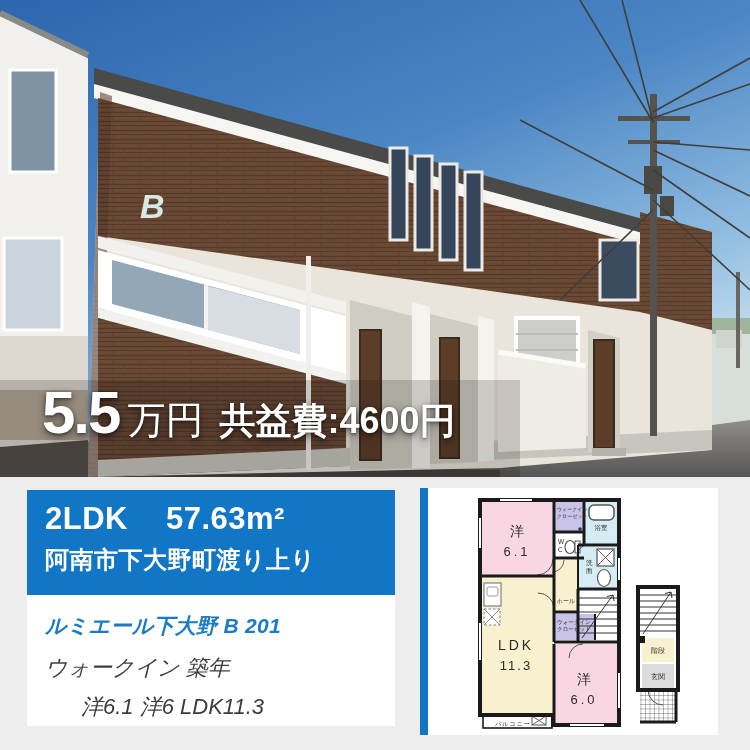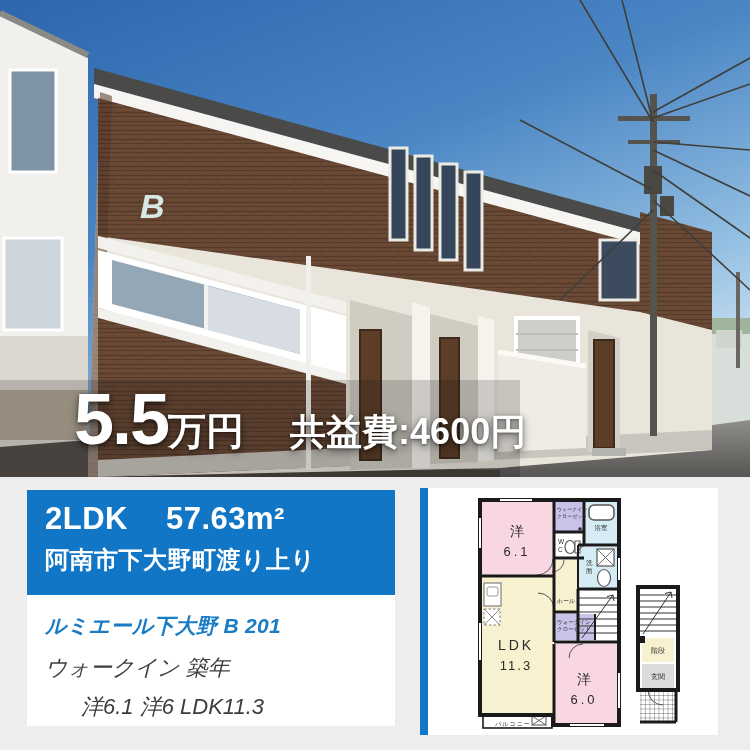--- a/index.html
+++ b/index.html
@@ -7,23 +7,23 @@
     --plan-pink:#f8d7e3; --plan-cream:#f8f1cf; --plan-lavender:#c9c3ea; --plan-lightblue:#d6ecf5;
   }
   *{margin:0;padding:0;box-sizing:border-box;}
   html,body{width:750px;height:750px;}
   body{font-family:"Liberation Sans","DejaVu Sans",sans-serif;background:var(--page-bg);}
   .page{position:relative;width:750px;height:750px;overflow:hidden;background:var(--page-bg);}
   .photo{position:absolute;left:0;top:0;width:750px;height:477px;background:#4e86c2;}
   .photo svg{display:block;}
   .price-overlay{position:absolute;left:42px;top:383px;display:flex;align-items:baseline;
     color:#fff;text-shadow:0 3px 9px rgba(0,0,0,.55),0 1px 3px rgba(0,0,0,.45);white-space:nowrap;}
-  .price-num{font-size:72px;font-weight:bold;letter-spacing:-2px;line-height:1;margin-left:32px;}
-  .price-unit{font-size:38px;font-weight:bold;}
-  .price-fee{font-size:36px;font-weight:bold;margin-left:46px;}
+  .price-num{font-size:60px;font-weight:bold;letter-spacing:-2px;line-height:1;}
+  .price-unit{font-size:38px;font-weight:normal;margin-left:8px;}
+  .price-fee{font-size:36px;font-weight:bold;margin-left:16px;}
   .summary-card{position:absolute;left:27px;top:490px;width:368px;height:236px;background:#fff;}
   .summary-header{background:var(--accent-blue);height:105px;padding:11px 8px 0 18px;color:#fff;}
   .summary-line1{display:flex;align-items:baseline;font-weight:bold;font-size:31px;letter-spacing:.5px;}
   .summary-area{margin-left:38px;}
   .summary-line2{font-size:24px;font-weight:bold;margin-top:7px;letter-spacing:.5px;}
   .summary-body{padding:17px 8px 0 18px;font-style:italic;}
   .prop-name{color:var(--link-blue);font-size:21px;font-weight:bold;letter-spacing:.3px;cursor:pointer;}
   .prop-type{font-size:22px;color:var(--text-dark);margin-top:13px;}
   .prop-rooms{font-size:22px;color:var(--text-dark);margin-top:9px;margin-left:36px;}
   .plan-card{position:absolute;left:420px;top:488px;width:298px;height:247px;background:#fff;}

